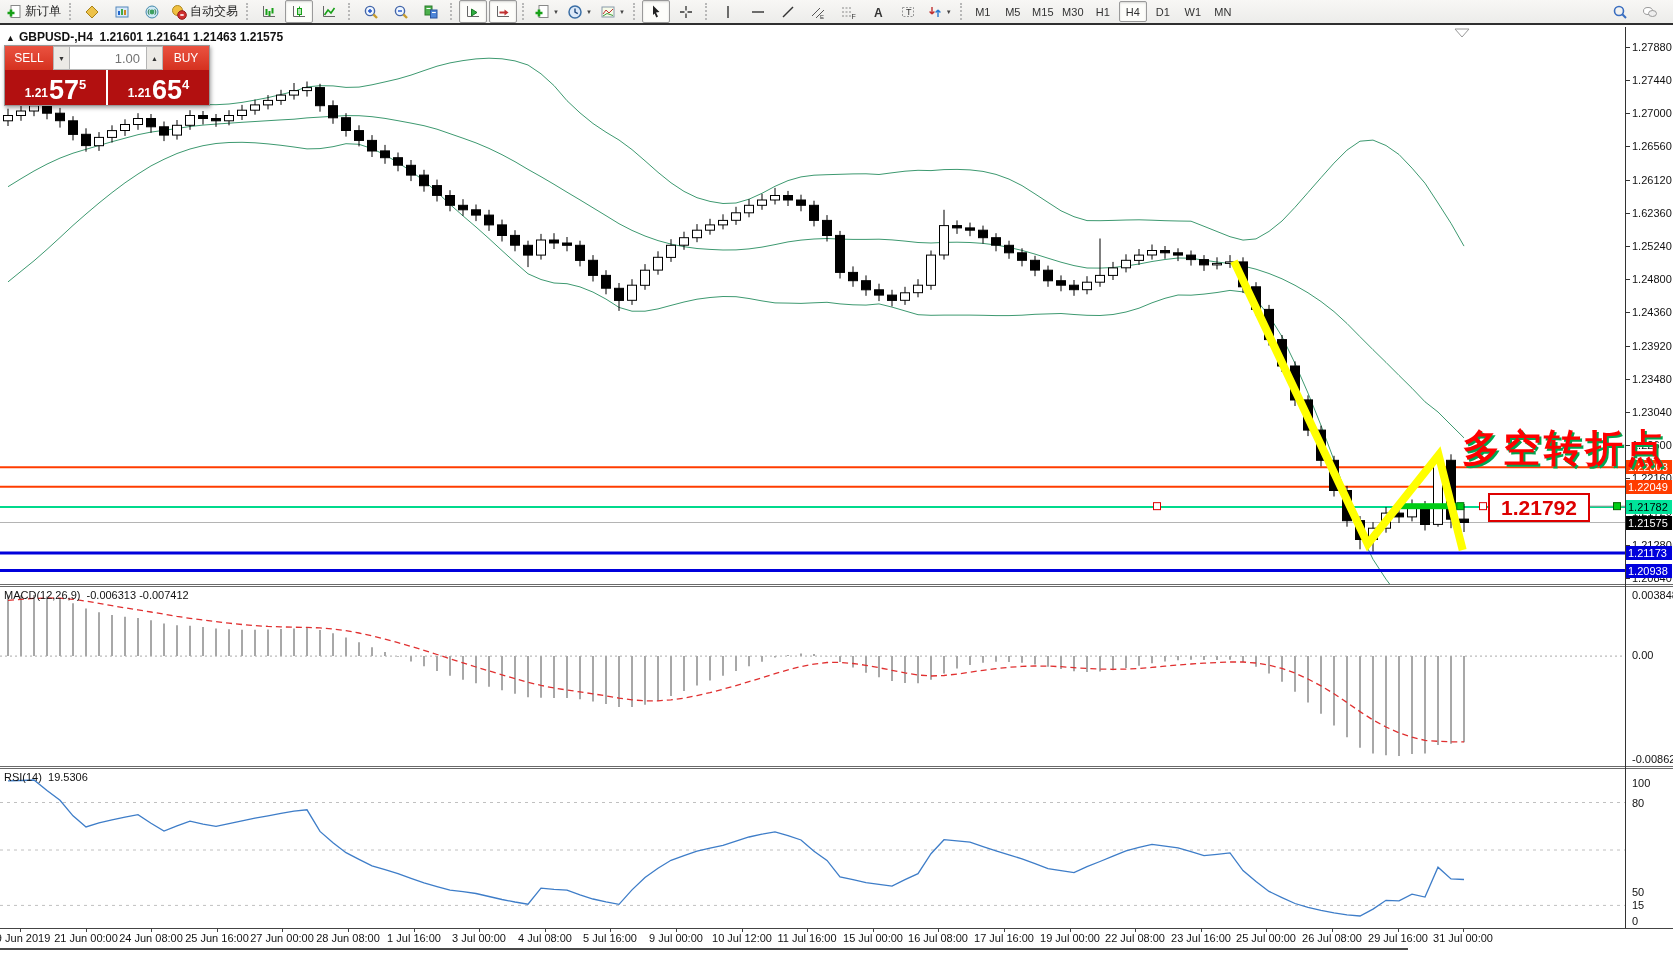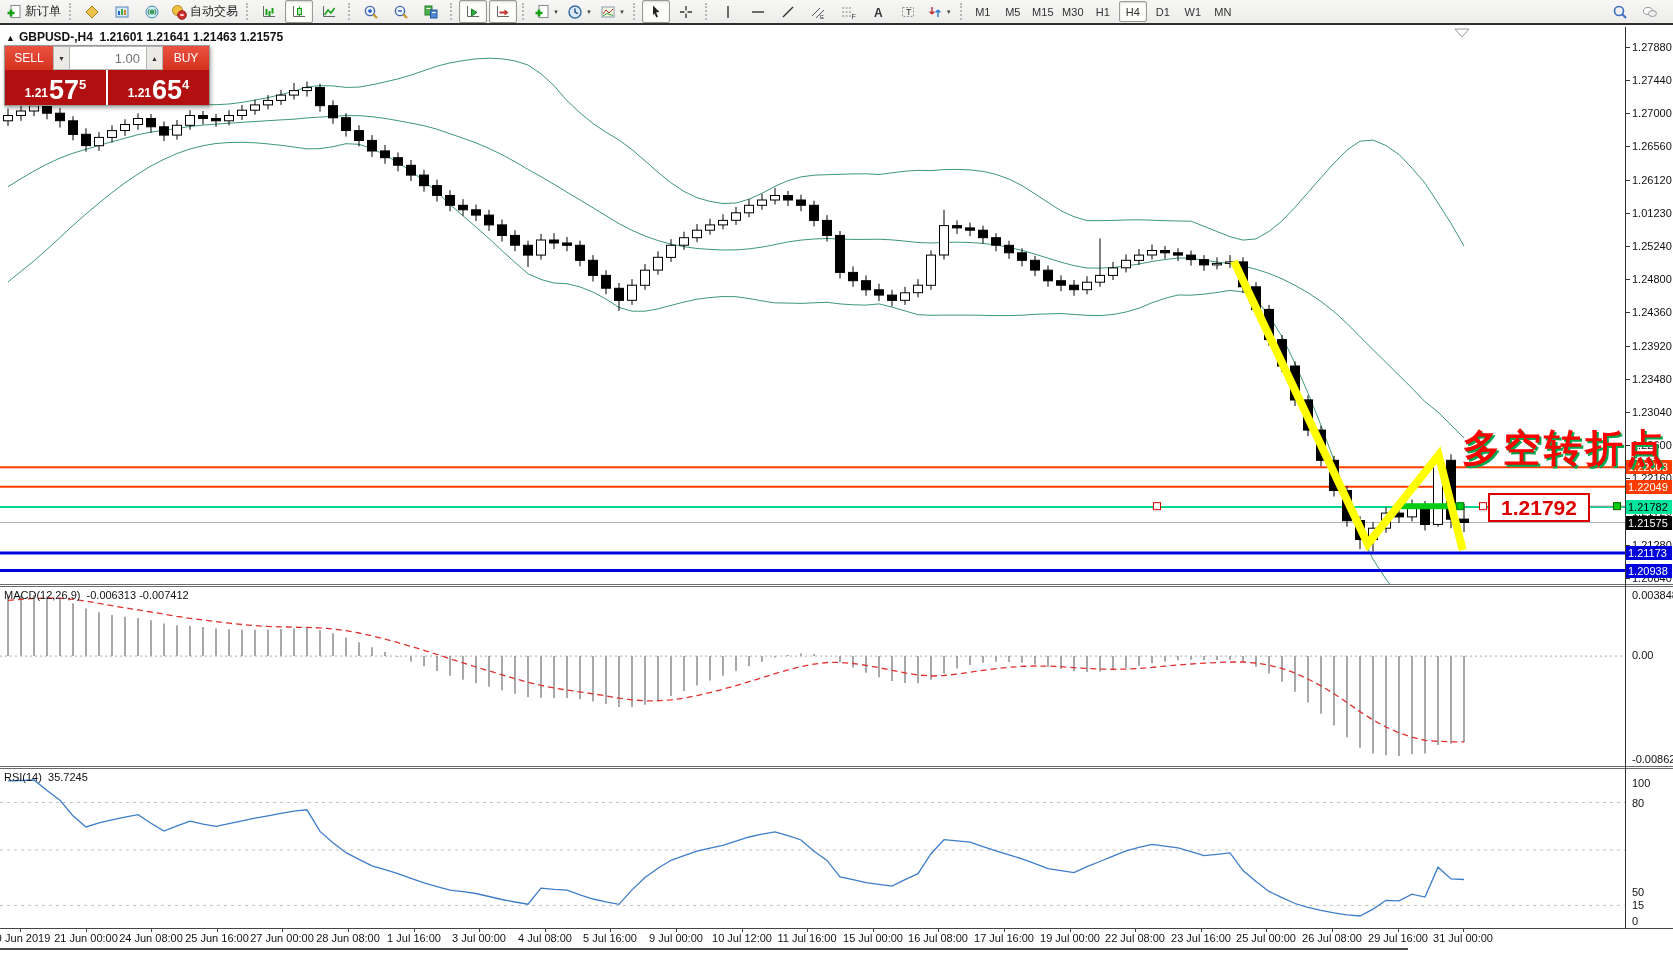--- a/index.html
+++ b/index.html
@@ -637,21 +637,21 @@
       <div class="tick-label" style="top: 14px;">1.27880</div>
       <div class="tick-dash" style="top: 53px;"></div>
       <div class="tick-label" style="top: 47px;">1.27440</div>
       <div class="tick-dash" style="top: 86px;"></div>
       <div class="tick-label" style="top: 80px;">1.27000</div>
       <div class="tick-dash" style="top: 119px;"></div>
       <div class="tick-label" style="top: 113px;">1.26560</div>
       <div class="tick-dash" style="top: 153px;"></div>
       <div class="tick-label" style="top: 147px;">1.26120</div>
       <div class="tick-dash" style="top: 186px;"></div>
-      <div class="tick-label" style="top: 180px;">1.01230</div>
+      <div class="tick-label" style="top: 180px;">1.62360</div>
       <div class="tick-dash" style="top: 219px;"></div>
       <div class="tick-label" style="top: 213px;">1.25240</div>
       <div class="tick-dash" style="top: 252px;"></div>
       <div class="tick-label" style="top: 246px;">1.24800</div>
       <div class="tick-dash" style="top: 285px;"></div>
       <div class="tick-label" style="top: 279px;">1.24360</div>
       <div class="tick-dash" style="top: 319px;"></div>
       <div class="tick-label" style="top: 313px;">1.23920</div>
       <div class="tick-dash" style="top: 352px;"></div>
       <div class="tick-label" style="top: 346px;">1.23480</div>
@@ -736,21 +736,21 @@
   <div class="chart-title">
     <span class="tri">▲</span><span>GBPUSD-,H4</span>&nbsp;
     <span>1.21601 1.21641 1.21463 1.21575</span>
   </div>
   <div class="pane-label" style="top:562px">
     <span>MACD(12,26,9)</span>&nbsp;
     <span>-0.006313 -0.007412</span>
   </div>
   <div class="pane-label" style="top:744px">
     <span>RSI(14)</span>&nbsp;
-    <span>35.7245</span>
+    <span>19.5306</span>
   </div>
 
   <div class="cn-annotation">多空转折点</div>
   <div class="price-callout">1.21792</div>
 
   <div class="tpanel">
     <div class="tp-r1">
       <button class="sell-btn">SELL</button>
       <div class="vol">
         <button class="stp">▼</button>

